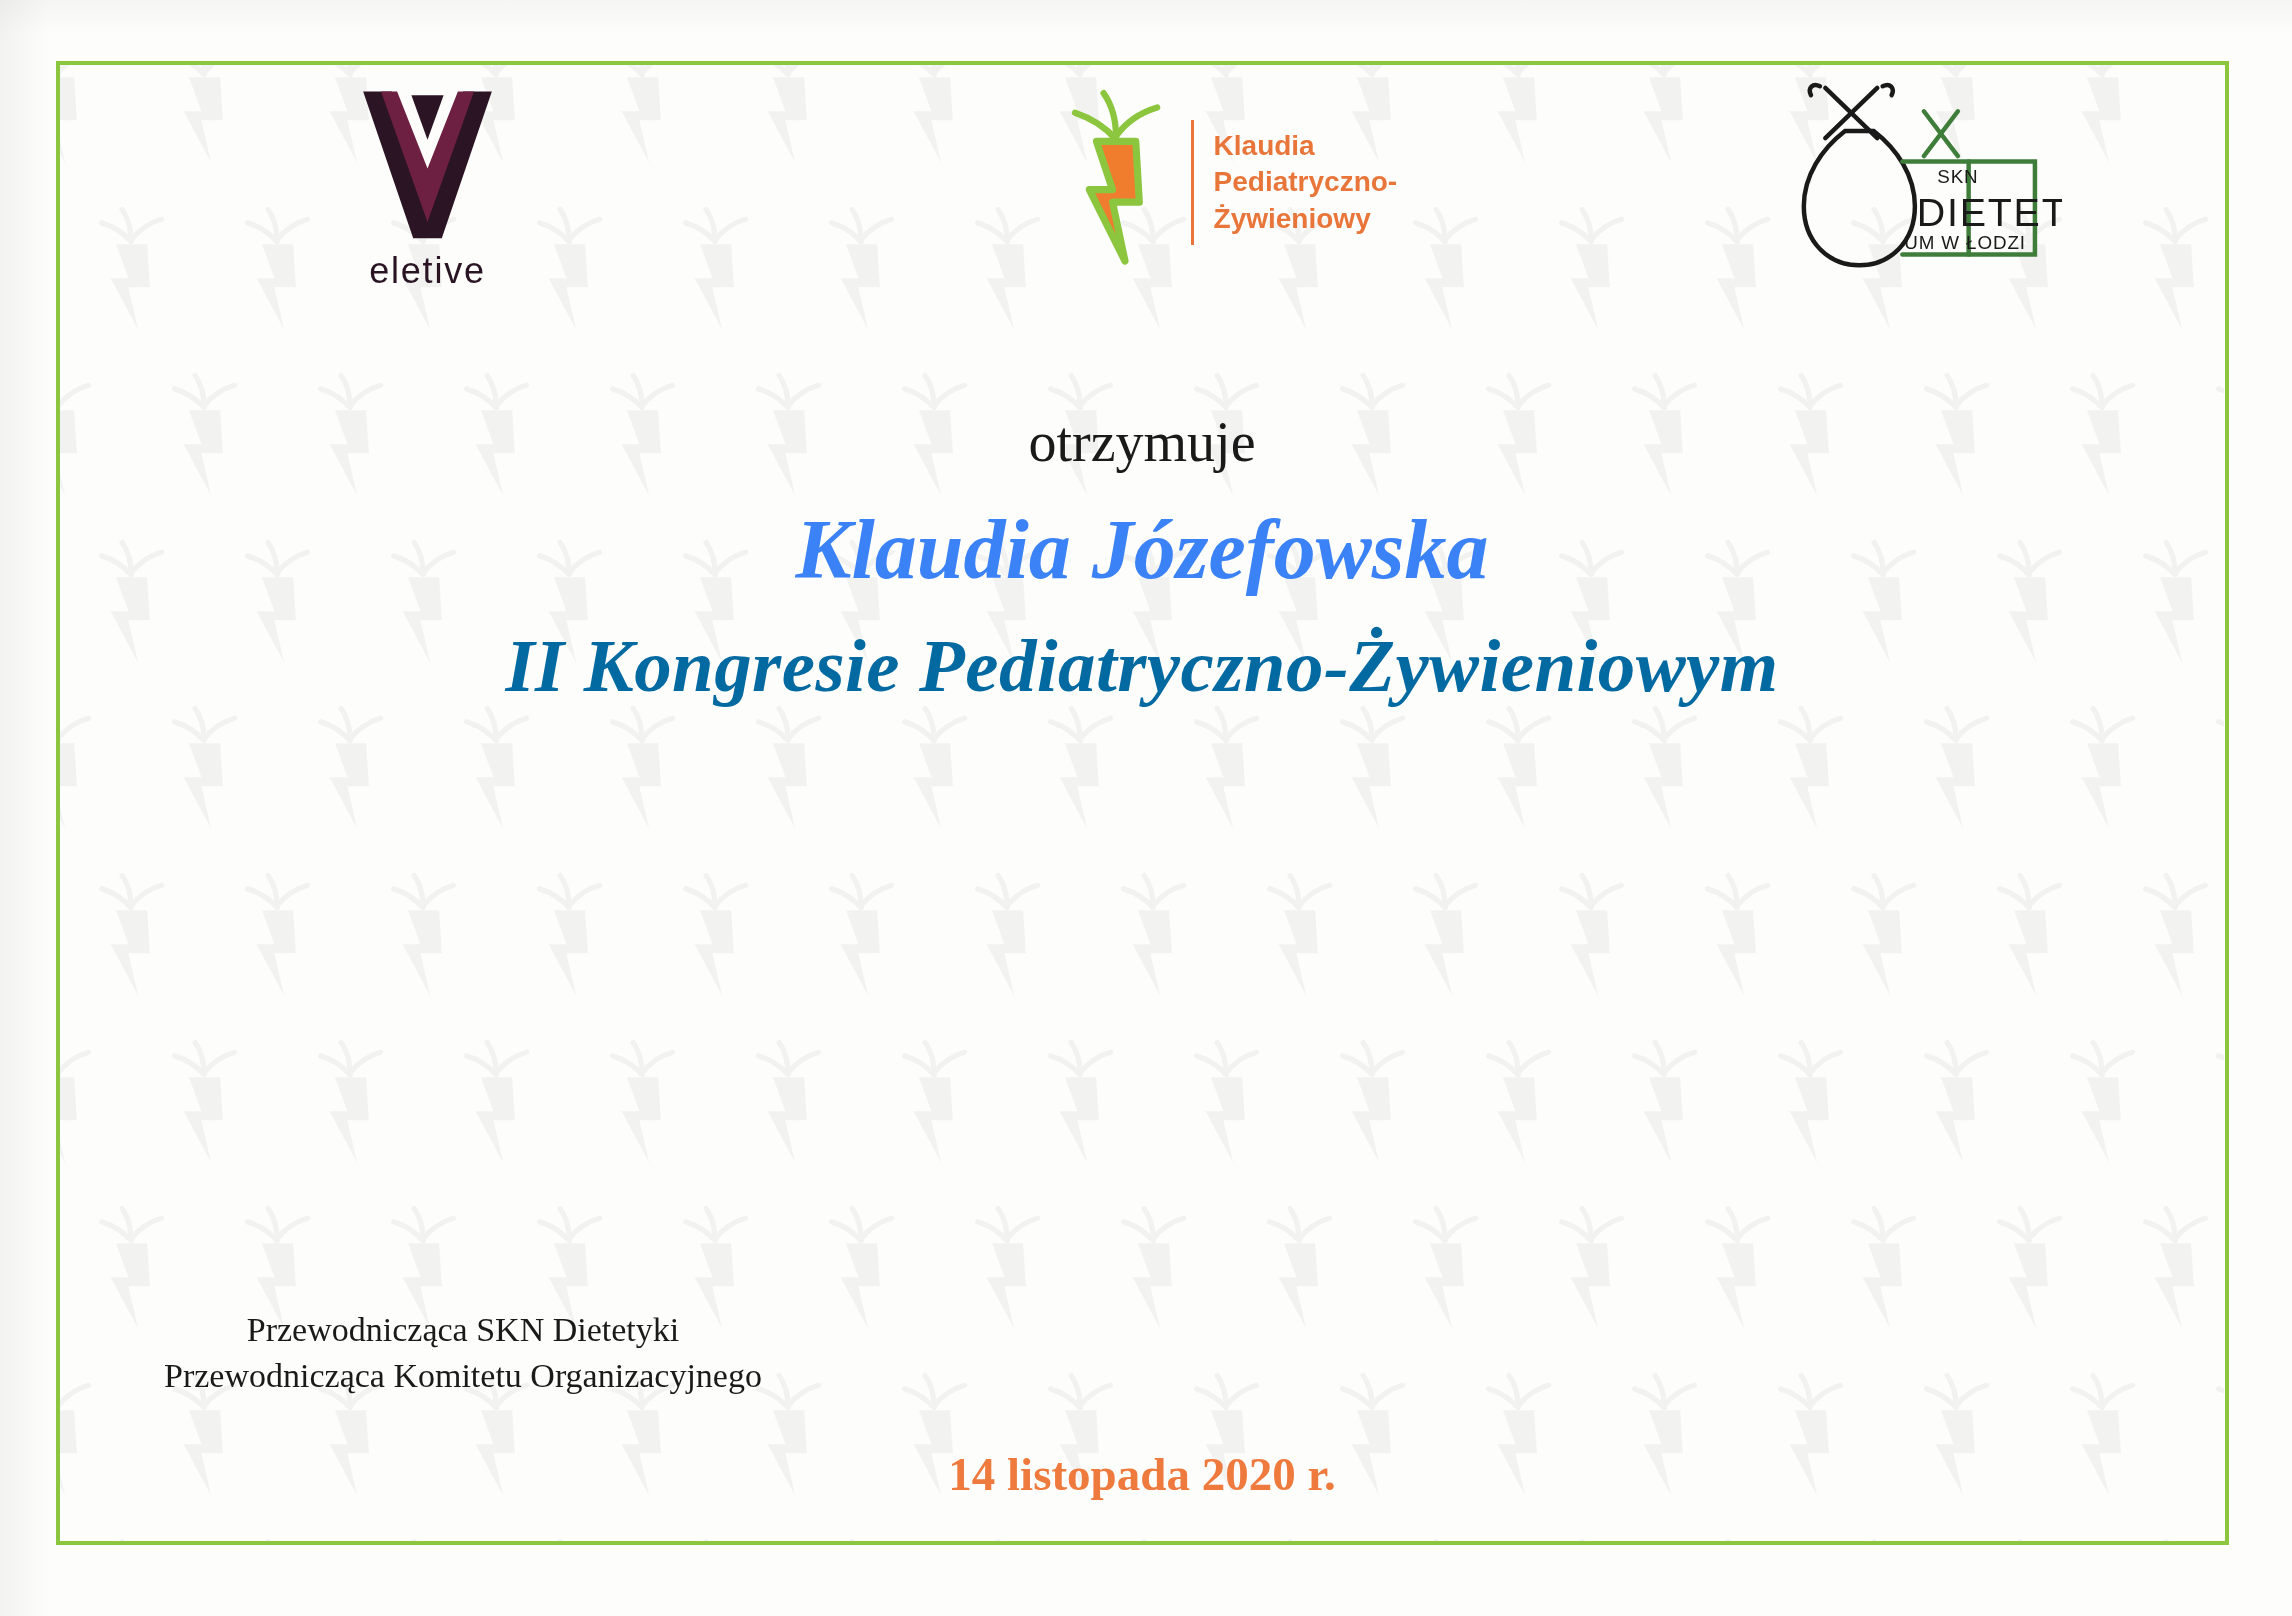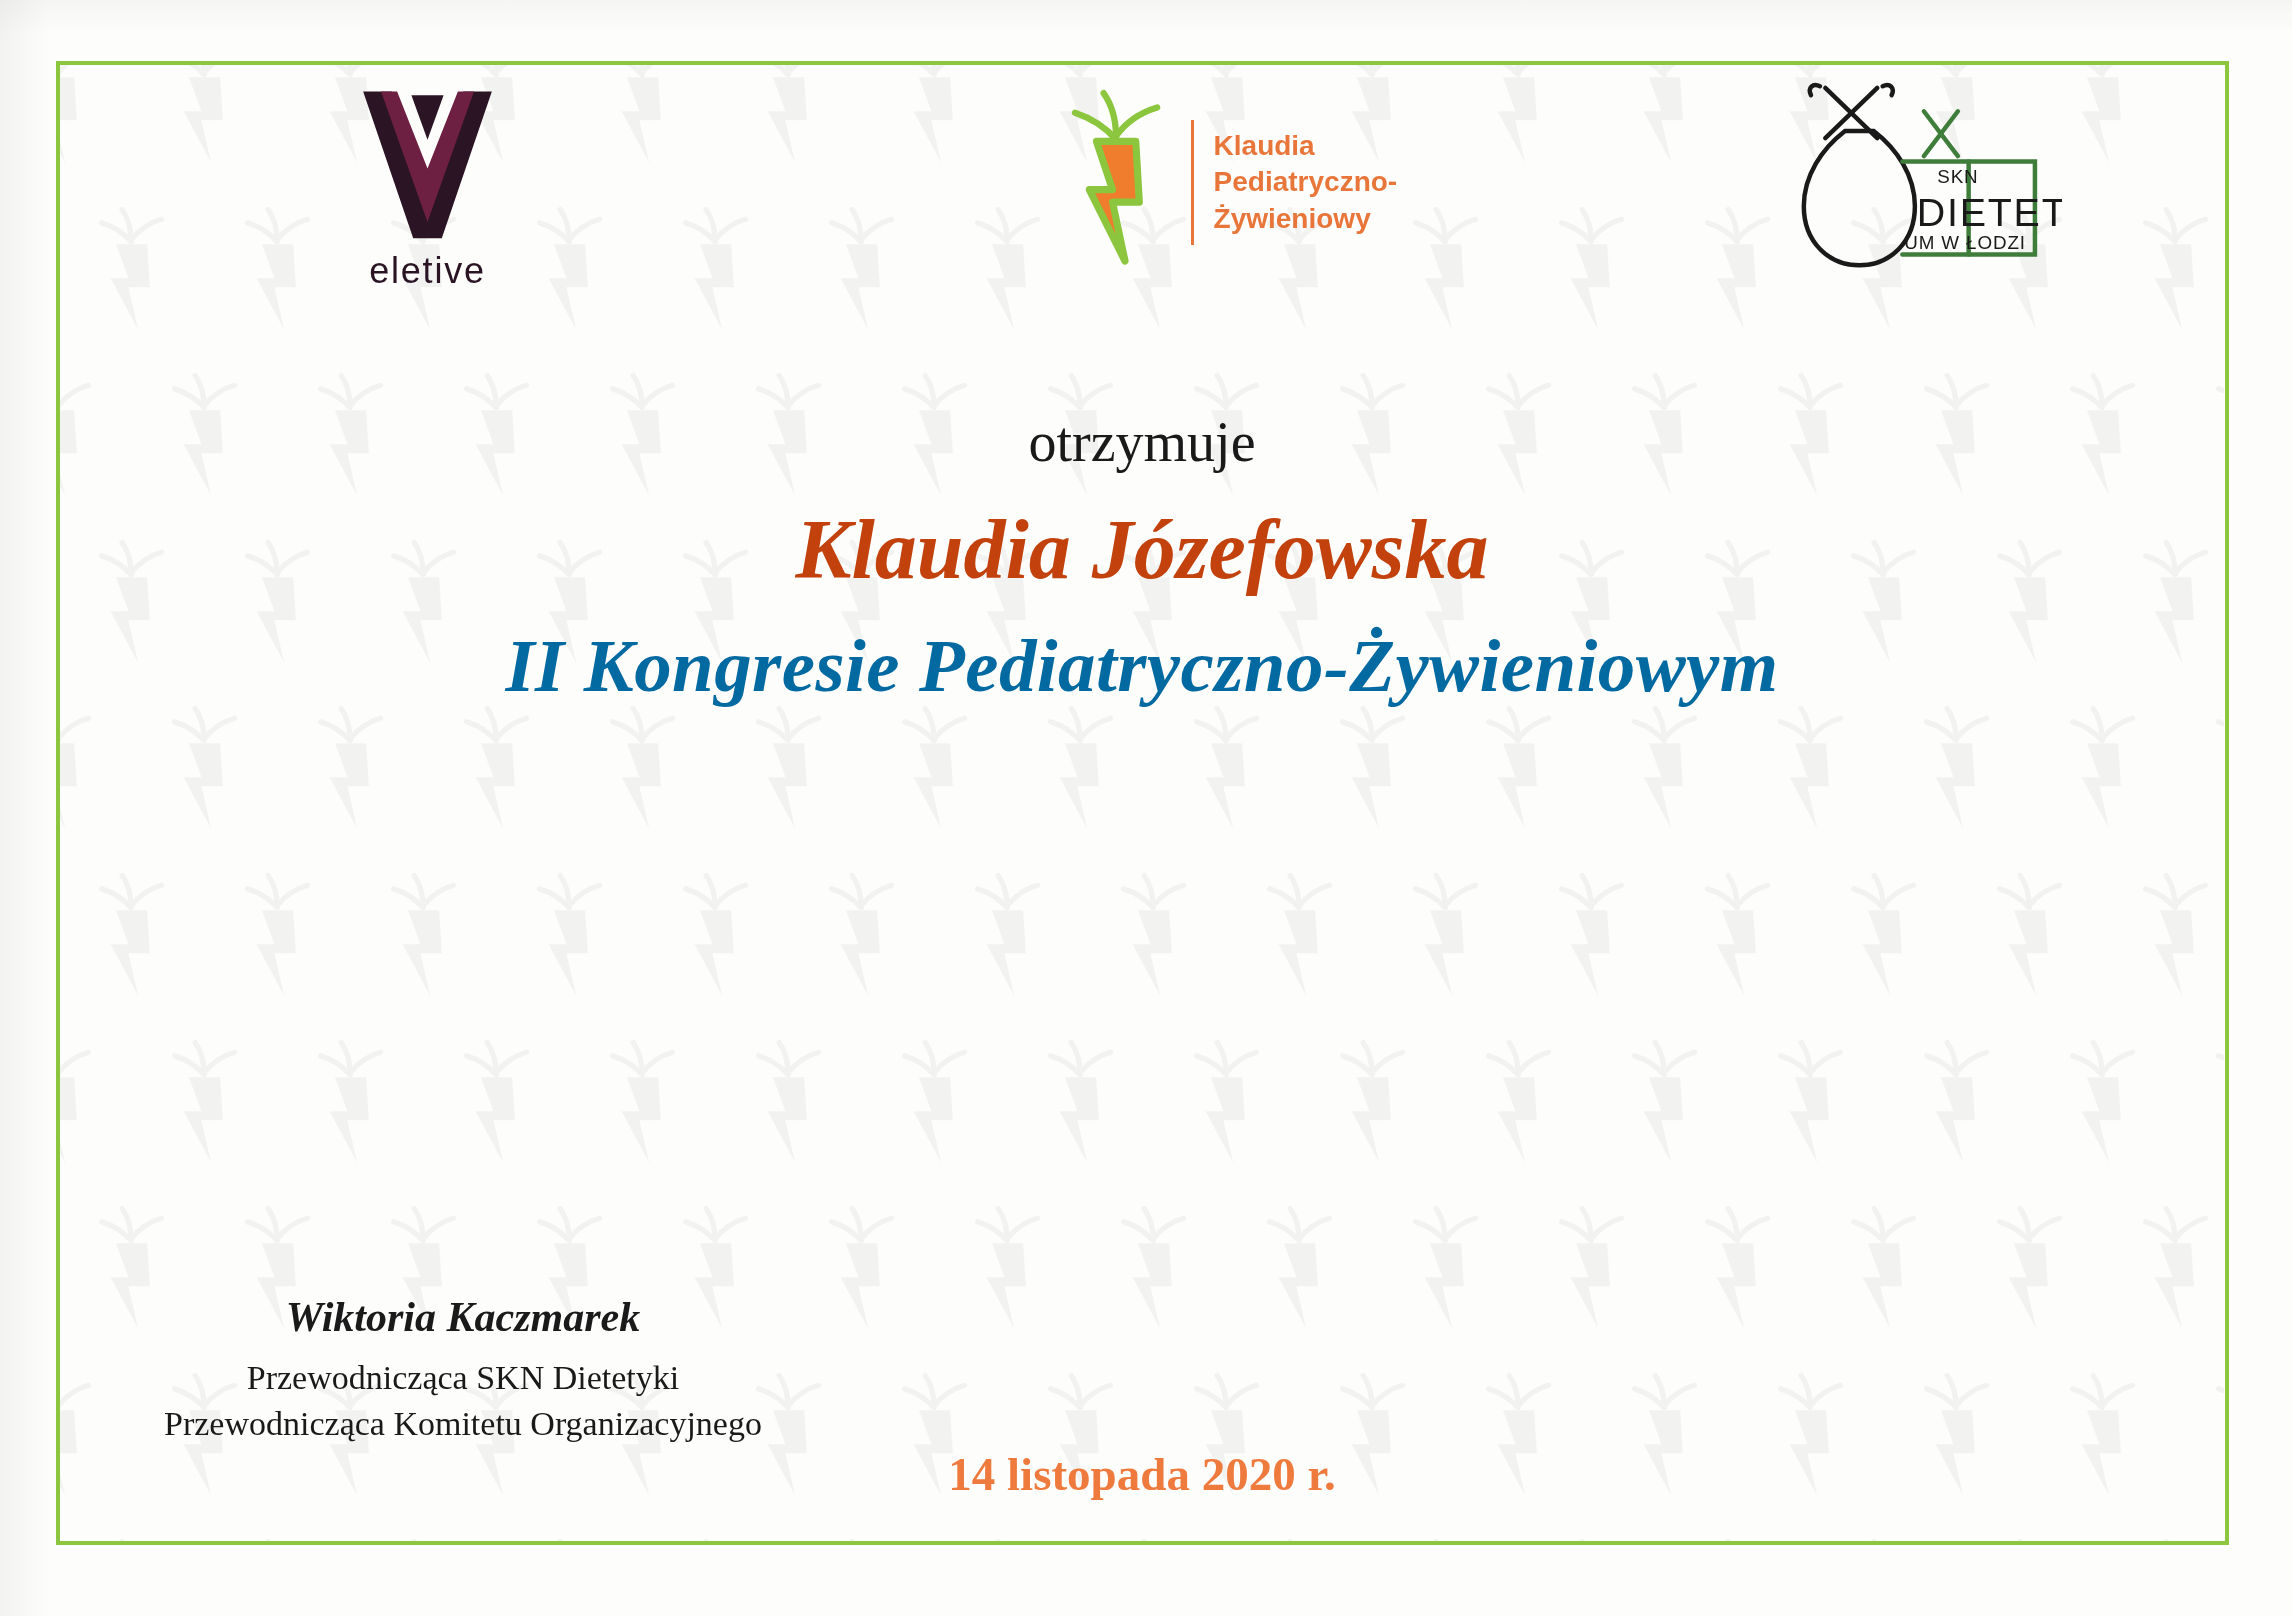--- a/index.html
+++ b/index.html
@@ -149,21 +149,21 @@
     font-family: "Liberation Serif", serif;
     font-size: 56px;
     color: #1a1a1a;
     margin-top: 34px;
   }
   .recipient {
     font-family: "Liberation Serif", serif;
     font-style: italic;
     font-weight: bold;
     font-size: 84px;
-    color: #c2410c;
+    color: #3b82f6;
     margin-top: 27px;
     letter-spacing: 0px;
   }
   .subtitle-2 {
     font-family: "Liberation Serif", serif;
     font-size: 56px;
     color: #1a1a1a;
     margin-top: 34px;
   }
   .event {
@@ -1837,21 +1837,20 @@
   </div>
 
   <div class="body-text">
     <div class="subtitle-1">otrzymuje</div>
     <div class="recipient">Klaudia Józefowska</div>
     <div class="event">II Kongresie Pediatryczno-Żywieniowym</div>
   </div>
 
   <div class="footer">
     <div class="sig left">
-      <div class="sig-name">Wiktoria Kaczmarek</div>
       <div class="sig-role">
         <div>Przewodnicząca SKN Dietetyki</div>
         <div>Przewodnicząca Komitetu Organizacyjnego</div>
       </div>
     </div>
 
     <div class="sig right">
     </div>
 
     <div class="date">14 listopada 2020 r.</div>

